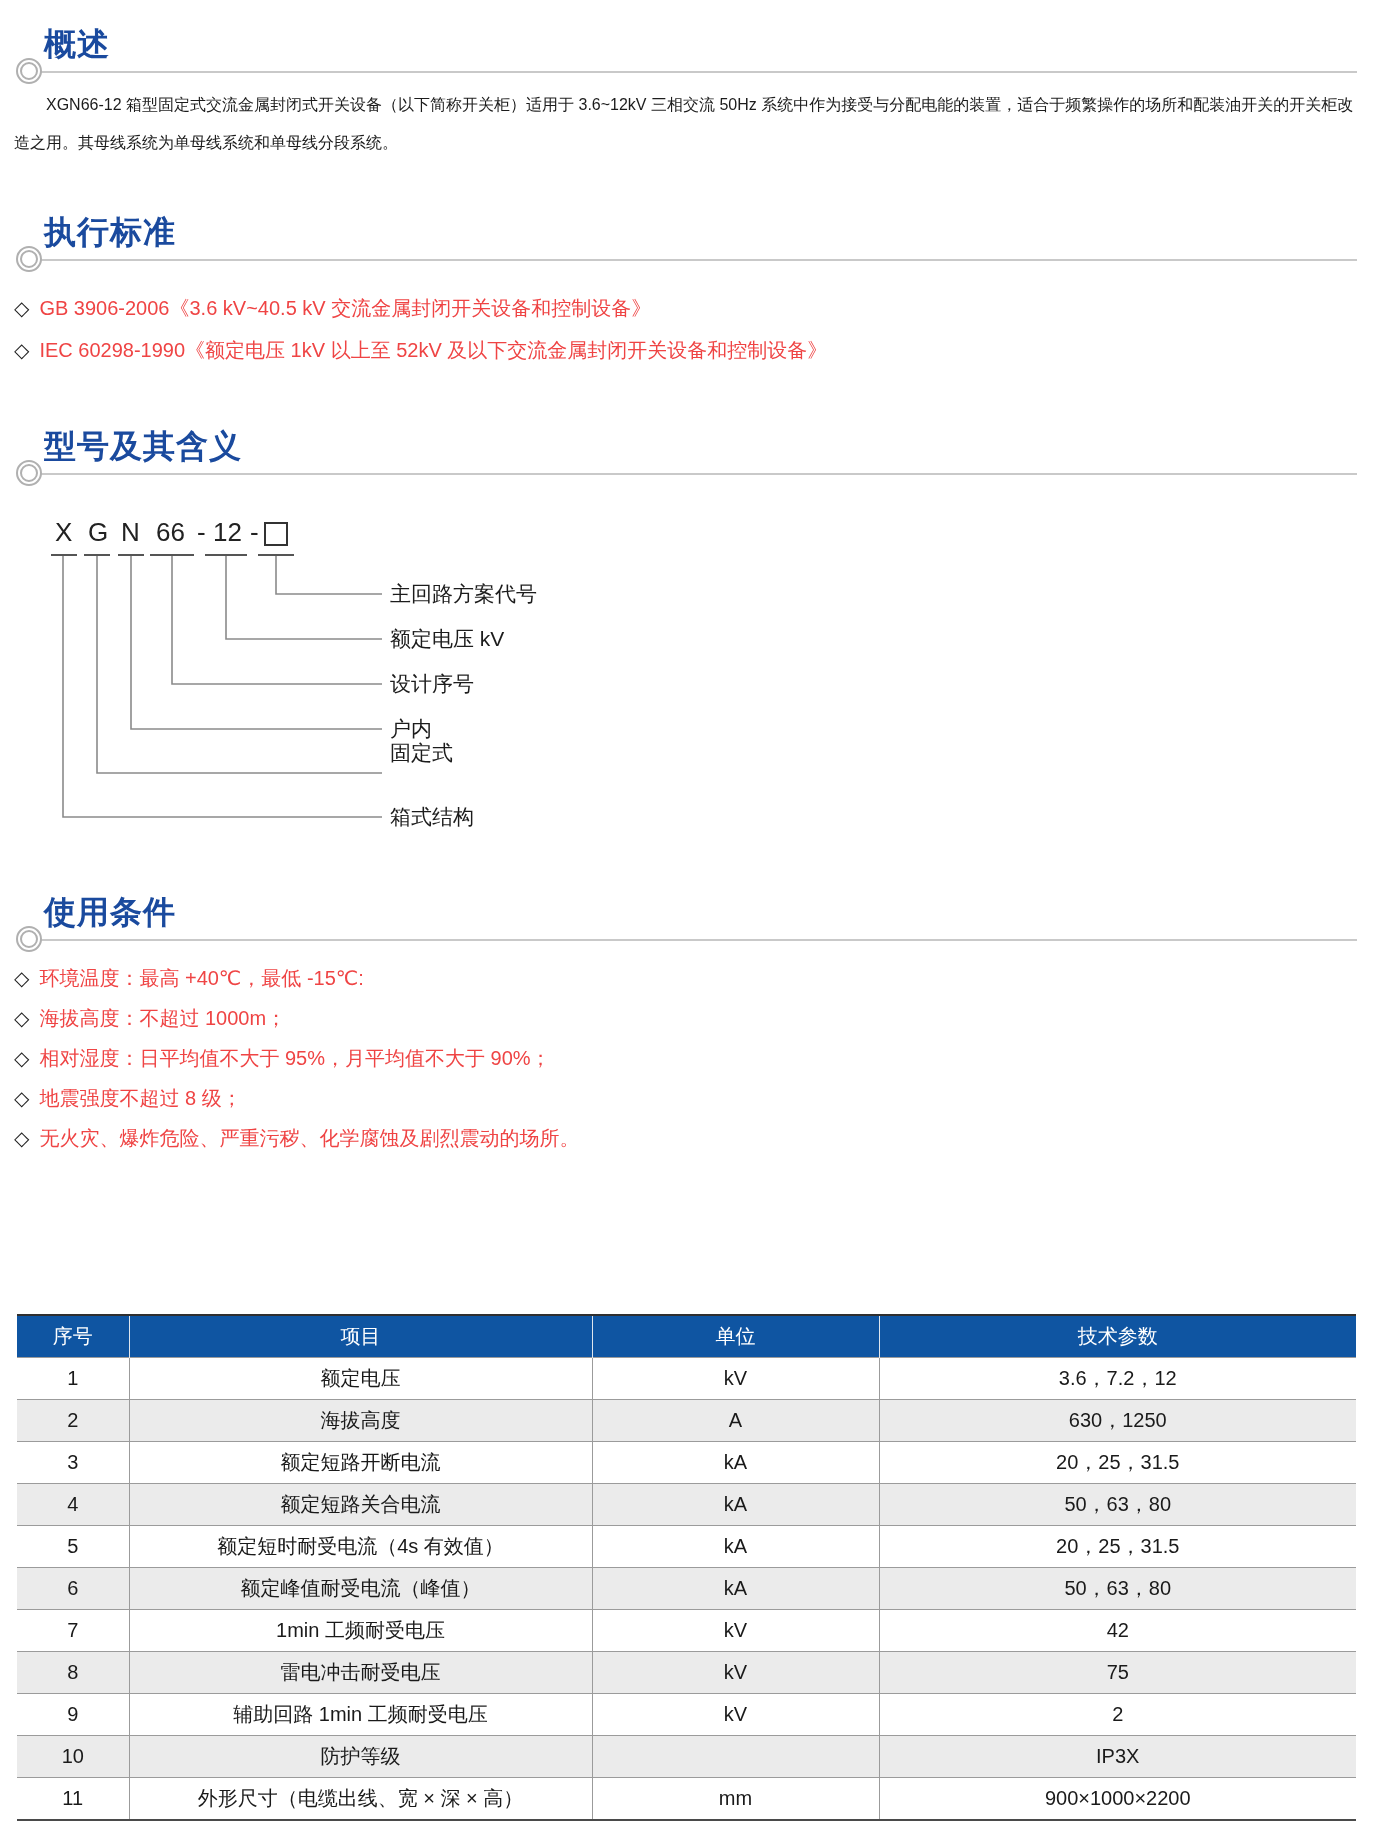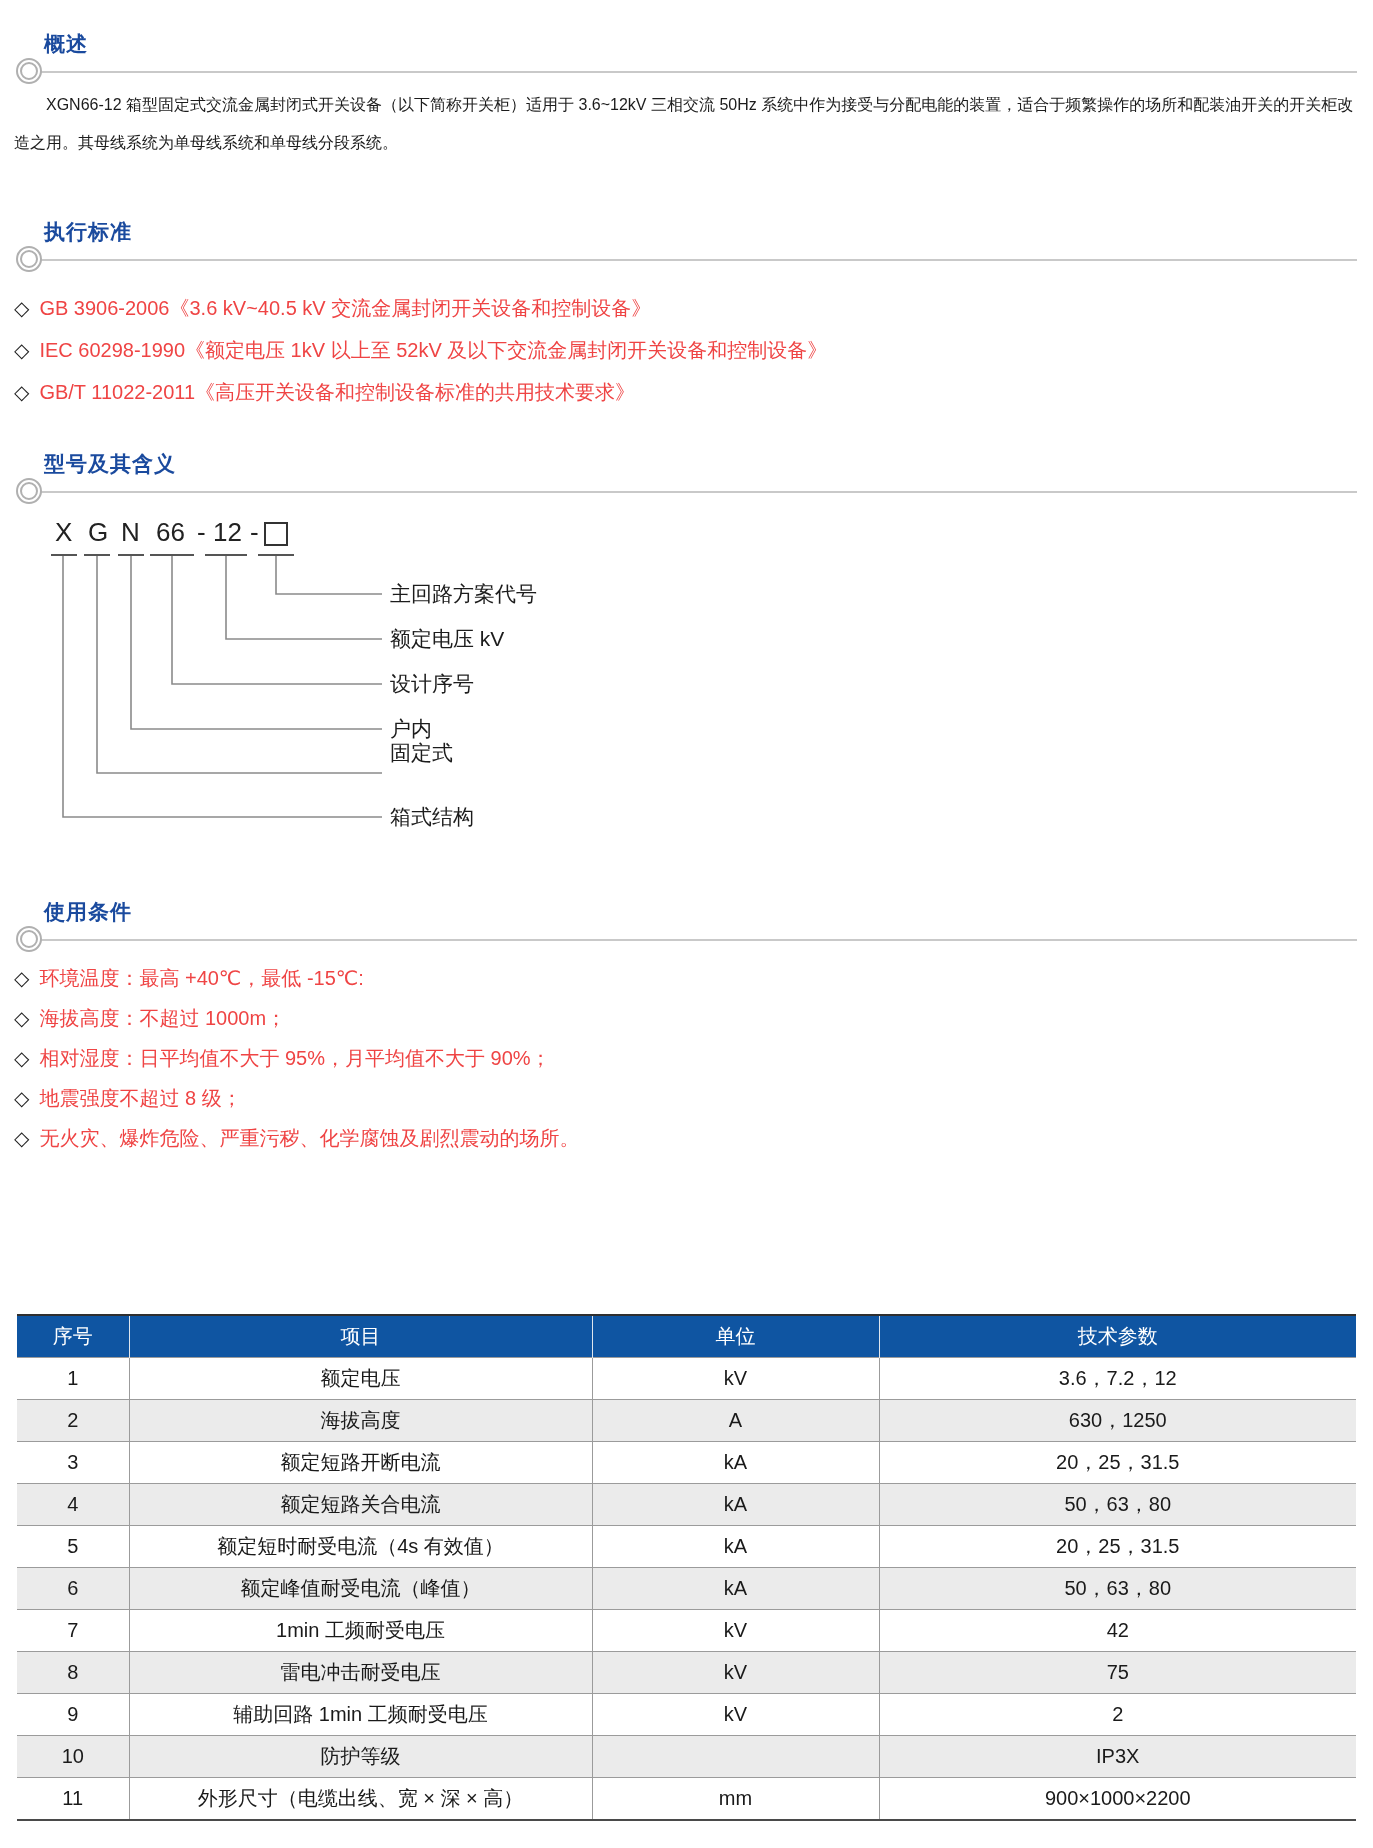--- a/index.html
+++ b/index.html
@@ -5,21 +5,21 @@
   html,body { margin:0; padding:0; background:#ffffff; }
   .page {
     position:relative; width:1373px; height:1848px; margin:0 auto;
     background:#ffffff; overflow:hidden;
     font-family:"Liberation Sans","DejaVu Sans",sans-serif;
     color:#1a1a1a;
   }
   
   .sec-head { position:absolute; left:0; width:100%; height:58px; }
   .sec-title {
-    position:absolute; left:44px; top:0; font-size:21px; line-height:28px;
+    position:absolute; left:44px; top:0; font-size:32px; line-height:28px;
     font-weight:bold; color:#1a4a9e; letter-spacing:1px;
   }
   .sec-line { position:absolute; left:40px; right:16px; top:41px; height:2px; background:#c9c9c9; }
   .sec-ring {
     position:absolute; left:16px; top:28px; width:22px; height:22px;
     border:2px solid #b0b0b0; border-radius:50%; background:#ffffff; box-sizing:content-box;
   }
   .sec-ring::after {
     content:''; position:absolute; left:2px; top:2px; right:2px; bottom:2px;
     border:2px solid #b0b0b0; border-radius:50%;
@@ -75,26 +75,23 @@
     <div class="sec-line"></div>
     <div class="sec-ring"></div>
   </div>
   <div class="diamond-list" style="top:288px">
     <div class="li">
       <span class="diamond">◇</span><span class="li-text">GB 3906-2006《3.6 kV~40.5 kV 交流金属封闭开关设备和控制设备》</span>
     </div>
     <div class="li">
       <span class="diamond">◇</span><span class="li-text">IEC 60298-1990《额定电压 1kV 以上至 52kV 及以下交流金属封闭开关设备和控制设备》</span>
     </div>
-    <div class="li">
-      <span class="diamond">◇</span><span class="li-text">GB/T 11022-2011《高压开关设备和控制设备标准的共用技术要求》</span>
-    </div>
-  </div>
-
-  <div class="sec-head" style="top:450px">
+  </div>
+
+  <div class="sec-head" style="top:432px">
     <div class="sec-title">型号及其含义</div>
     <div class="sec-line"></div>
     <div class="sec-ring"></div>
   </div>
 
   <div class="model-code">
     <span class="mc" style="left:55px">X</span>
     <span class="mc" style="left:88px">G</span>
     <span class="mc" style="left:121px">N</span>
     <span class="mc" style="left:156px">66</span>

